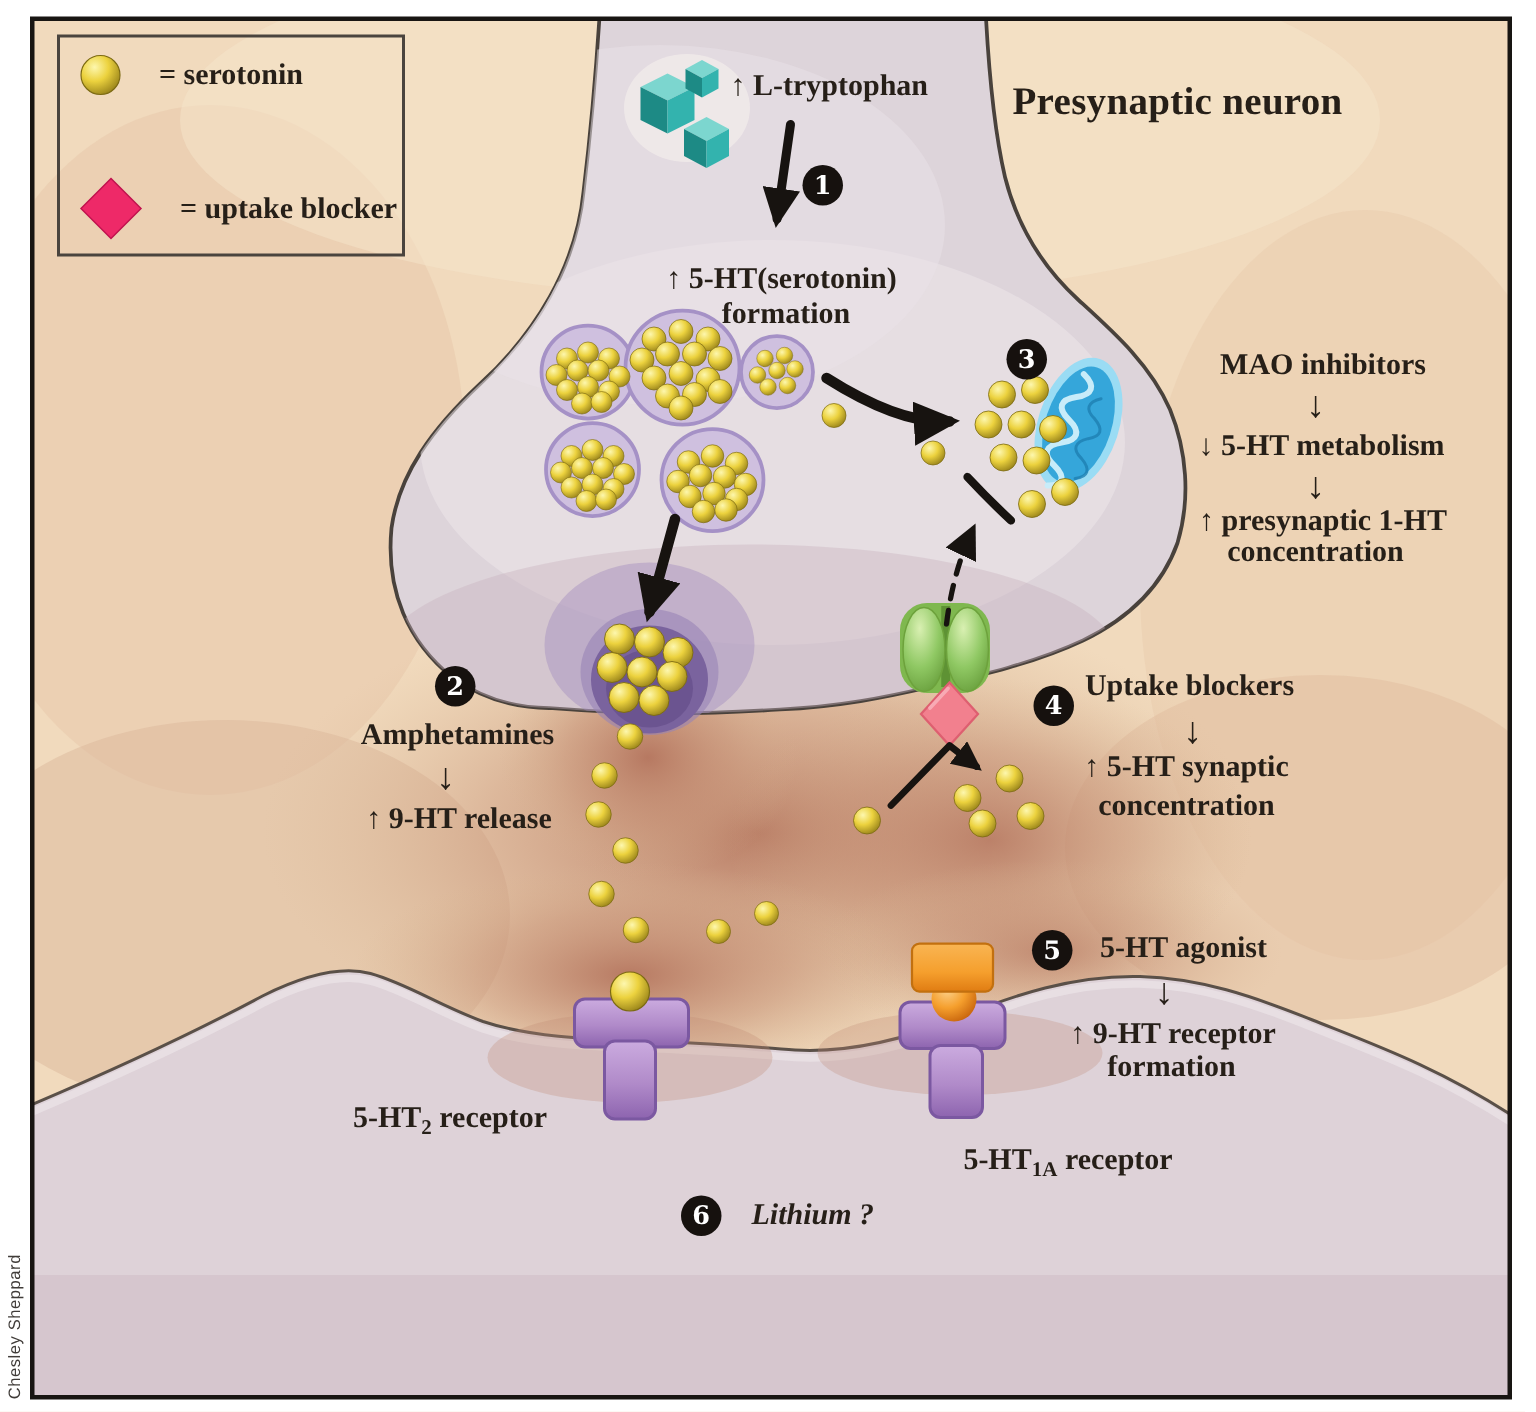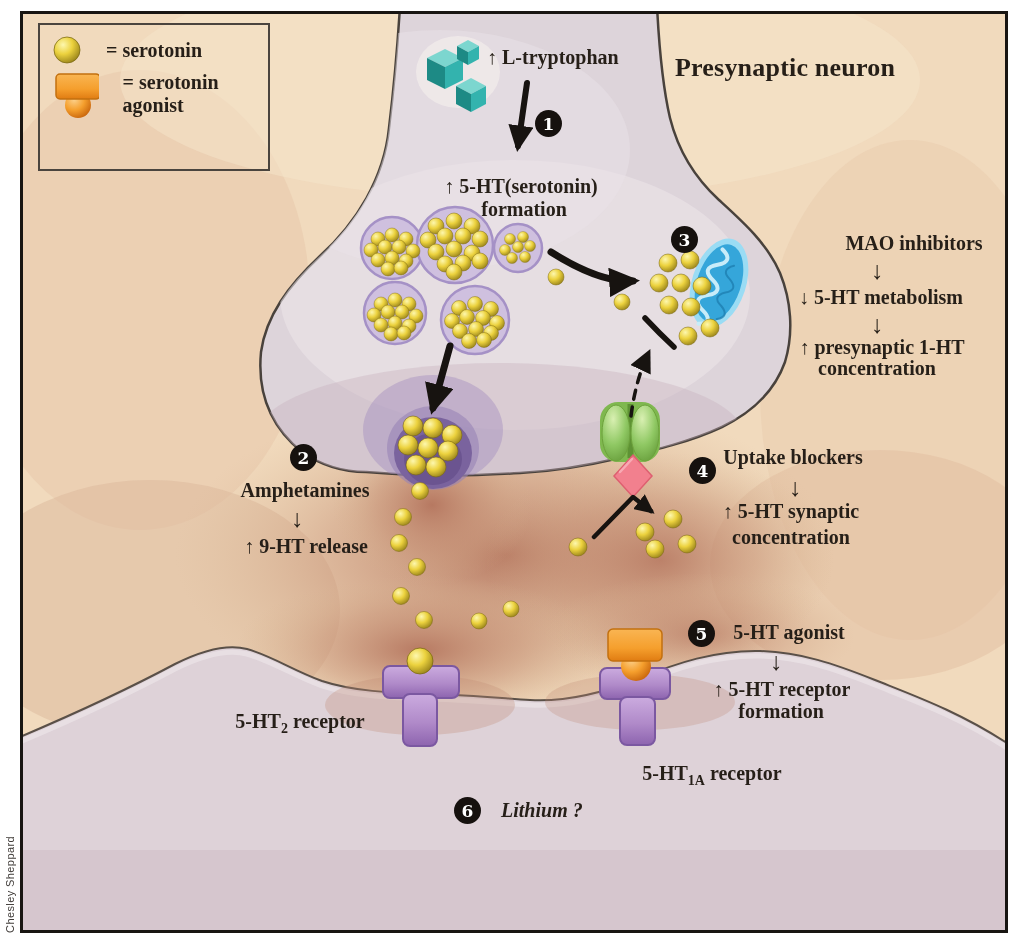--- a/index.html
+++ b/index.html
@@ -303,59 +303,58 @@
 
   <div class="frame"></div>
 
   <div class="legend">
     <div class="lrow" style="top:10px;">
       <svg width="30" height="30">
         <use href="#seroBall" xlink:href="#seroBall" transform="translate(15,15) scale(1.3)"></use>
       </svg>
       <span>= serotonin</span>
     </div>
-    <div class="lrow" style="top:43px;">
-      <svg width="52" height="52">
-        <circle cx="26" cy="37" r="13" fill="url(#gOrangeBall)"></circle>
-        <rect x="4" y="6" width="44" height="25" rx="4" fill="url(#gOrange)" stroke="#c2700f" stroke-width="1.5"></rect>
+    <div class="lrow" style="top:92px;">
+      <svg width="44" height="44">
+        <polygon points="22,2 42,22 22,42 2,22" fill="#ee2968" stroke="#c0134f"></polygon>
       </svg>
-      <span>= serotonin agonist</span>
+      <span>= uptake blocker</span>
     </div>
   </div>
 
   <div class="lbl big" style="left:675px;top:54px;">Presynaptic neuron</div>
 
   <div class="lbl" style="left:487px;top:47px;">↑ L-tryptophan</div>
   <div class="lbl ctr" style="left:521px;top:176px;">↑ 5-HT(serotonin)</div>
   <div class="lbl ctr" style="left:524px;top:199px;">formation</div>
 
-  <div class="lbl ctr" style="left:882px;top:233px;margin-left:32px;">MAO inhibitors</div>
+  <div class="lbl ctr" style="left:882px;top:233px;">MAO inhibitors</div>
   <div class="lbl ctr darr" style="left:877px;top:258px;">↓</div>
   <div class="lbl ctr" style="left:881px;top:287px;">↓ 5-HT metabolism</div>
   <div class="lbl ctr darr" style="left:877px;top:312px;">↓</div>
   <div class="lbl ctr" style="left:882px;top:337px;">↑ presynaptic 1-HT</div>
   <div class="lbl ctr" style="left:877px;top:358px;">concentration</div>
 
   <div class="lbl ctr" style="left:305px;top:480px;">Amphetamines</div>
   <div class="lbl ctr darr" style="left:297px;top:506px;">↓</div>
   <div class="lbl ctr" style="left:306px;top:536px;">↑ 9-HT release</div>
 
   <div class="lbl ctr" style="left:793px;top:447px;">Uptake blockers</div>
   <div class="lbl ctr darr" style="left:795px;top:475px;">↓</div>
   <div class="lbl ctr" style="left:791px;top:501px;">↑ 5-HT synaptic</div>
   <div class="lbl ctr" style="left:791px;top:527px;">concentration</div>
 
   <div class="lbl ctr" style="left:789px;top:622px;">5-HT agonist</div>
   <div class="lbl ctr darr" style="left:776px;top:649px;">↓</div>
-  <div class="lbl ctr" style="left:782px;top:679px;">↑ 5-HT receptor</div>
+  <div class="lbl ctr" style="left:782px;top:679px;">↑ 9-HT receptor</div>
   <div class="lbl ctr" style="left:781px;top:701px;">formation</div>
 
   <div class="lbl" style="left:501px;top:800px;font-style:italic;">Lithium ?</div>
 
-  <div class="lbl ctr" style="left:300px;top:711px;"><span>5-HT</span><sub class="rs">2</sub><span> receptor</span></div>
+  <div class="lbl ctr" style="left:300px;top:735px;"><span>5-HT</span><sub class="rs">2</sub><span> receptor</span></div>
   <div class="lbl ctr" style="left:712px;top:763px;"><span>5-HT</span><sub class="rs">1A</sub><span> receptor</span></div>
 
   <div class="badge" style="left:535px;top:110px;">1</div>
   <div class="badge" style="left:290px;top:444px;">2</div>
   <div class="badge" style="left:671px;top:226px;">3</div>
   <div class="badge" style="left:689px;top:457px;">4</div>
   <div class="badge" style="left:688px;top:620px;">5</div>
   <div class="badge" style="left:454px;top:797px;">6</div>
 
   <div class="credit">Chesley Sheppard</div>

